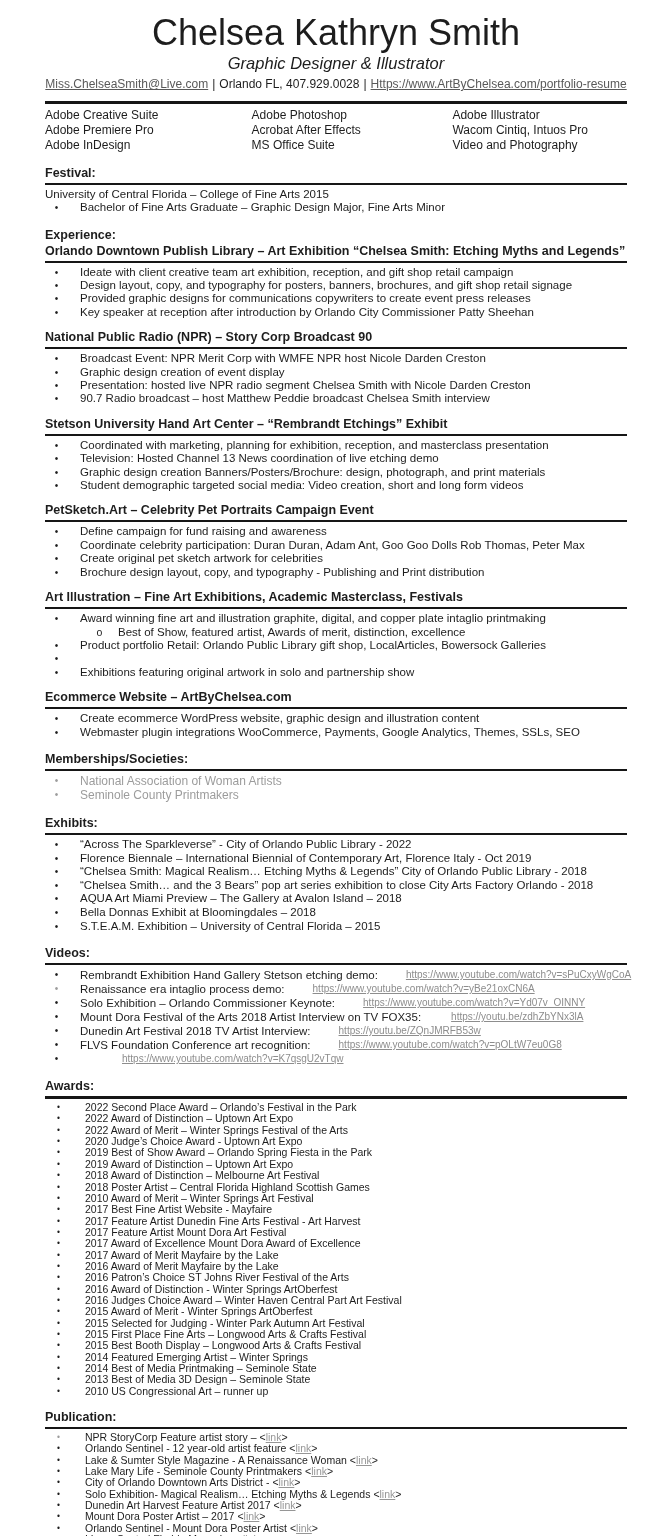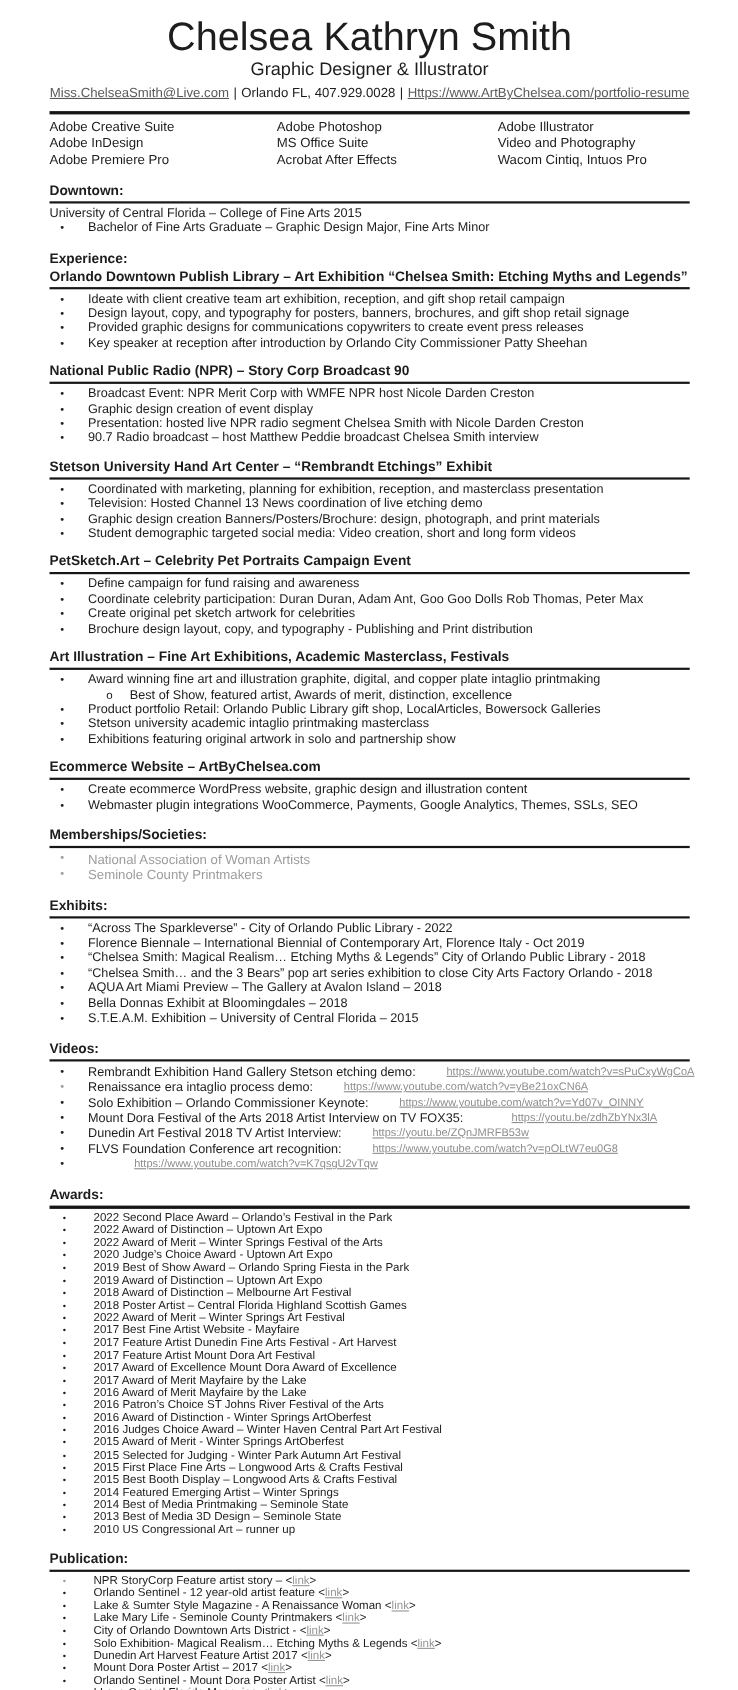--- a/index.html
+++ b/index.html
@@ -2,21 +2,21 @@
 <html><head>
 <meta charset="utf-8">
 <style>
   html,body { margin:0; padding:0; background:#ffffff; }
   body { width:671px; font-family:"Liberation Sans", sans-serif; color:#1d1d1d; overflow-x:hidden; }
   .page { padding:12px 44px 16px 45px; }
 
   
   .hdr { text-align:center; }
   .name { font-size:36px; font-weight:400; line-height:1.15; }
-  .subtitle { font-size:16.5px; font-weight:400; margin-top:1px; line-height:1.2; }
+  .subtitle { font-size:16.5px; font-weight:400; margin-top:1px; line-height:1.2;font-style:italic; }
   .contact { font-size:12px; margin-top:3px; line-height:1.3; white-space:nowrap; }
   a { text-decoration:underline; cursor:pointer; }
   .contact a { color:#595959; }
   .contact .sep { margin:0 4px; }
 
   
   .skills { margin-top:8px; border-top:3px solid #161616; padding-top:4px; }
   .skill-row { display:flex; font-size:12px; line-height:15px; }
   .skill-cell { white-space:nowrap; }
   .skill-cell:nth-child(1){ width:35.5%; }
@@ -73,33 +73,33 @@
   </div>
 
   <div class="skills">
 
   <div class="skill-row">
       <span class="skill-cell">Adobe Creative Suite</span>
       <span class="skill-cell">Adobe Photoshop</span>
       <span class="skill-cell">Adobe Illustrator</span>
     </div>
       <div class="skill-row">
+      <span class="skill-cell">Adobe Premiere Pro</span>
+      <span class="skill-cell">Acrobat After Effects</span>
+      <span class="skill-cell">Wacom Cintiq, Intuos Pro</span>
+    </div>
+      <div class="skill-row">
       <span class="skill-cell">Adobe InDesign</span>
       <span class="skill-cell">MS Office Suite</span>
       <span class="skill-cell">Video and Photography</span>
     </div>
-      <div class="skill-row">
-      <span class="skill-cell">Adobe Premiere Pro</span>
-      <span class="skill-cell">Acrobat After Effects</span>
-      <span class="skill-cell">Wacom Cintiq, Intuos Pro</span>
-    </div>
-    </div>
-
-  <div class="sec">
-    <div class="sec-h">Downtown:</div>
+    </div>
+
+  <div class="sec">
+    <div class="sec-h">Festival:</div>
     <hr class="rule">
     <div class="plain-line">University of Central Florida – College of Fine Arts 2015</div>
     <ul>
       <li class="li">
         <span class="b">•</span>
         <span>Bachelor of Fine Arts Graduate – Graphic Design Major, Fine Arts Minor</span>
       </li>
     </ul>
   </div>
 
@@ -213,21 +213,20 @@
         <li class="li sub">
           <span class="b">o</span>
           <span>Best of Show, featured artist, Awards of merit, distinction, excellence</span>
         </li>
         <li class="li">
           <span class="b">•</span>
           <span>Product portfolio Retail: Orlando Public Library gift shop, LocalArticles, Bowersock Galleries</span>
         </li>
         <li class="li">
           <span class="b">•</span>
-          <span>Stetson university academic intaglio printmaking masterclass</span>
         </li>
         <li class="li">
           <span class="b">•</span>
           <span>Exhibitions featuring original artwork in solo and partnership show</span>
         </li>
       </ul>
     </div>
 
     <div class="job">
       <div class="sec-h">Ecommerce Website – ArtByChelsea.com</div>
@@ -314,21 +313,21 @@
         <a style="margin-left:4px">https://www.youtube.com/watch?v=yBe21oxCN6A</a>
       </li>
         <li class="li">
         <span class="b">•</span>
         <span>Solo Exhibition – Orlando Commissioner Keynote:</span>
         <a style="margin-left:4px">https://www.youtube.com/watch?v=Yd07v_OINNY</a>
       </li>
         <li class="li">
         <span class="b">•</span>
         <span>Mount Dora Festival of the Arts 2018 Artist Interview on TV FOX35:</span>
-        <a style="margin-left:20px">https://youtu.be/zdhZbYNx3lA</a>
+        <a style="margin-left:6px">https://youtu.be/zdhZbYNx3lA</a>
       </li>
         <li class="li">
         <span class="b">•</span>
         <span>Dunedin Art Festival 2018 TV Artist Interview:</span>
         <a style="margin-left:4px">https://youtu.be/ZQnJMRFB53w</a>
       </li>
         <li class="li">
         <span class="b">•</span>
         <span>FLVS Foundation Conference art recognition:</span>
         <a style="margin-left:4px">https://www.youtube.com/watch?v=pOLtW7eu0G8</a>
@@ -372,21 +371,21 @@
         <li class="li">
         <span class="b">•</span>
         <span>2018 Award of Distinction – Melbourne Art Festival</span>
       </li>
         <li class="li">
         <span class="b">•</span>
         <span>2018 Poster Artist – Central Florida Highland Scottish Games</span>
       </li>
         <li class="li">
         <span class="b">•</span>
-        <span>2022 Award of Merit – Winter Springs Art Festival</span>
+        <span>2010 Award of Merit – Winter Springs Art Festival</span>
       </li>
         <li class="li">
         <span class="b">•</span>
         <span>2017 Best Fine Artist Website - Mayfaire</span>
       </li>
         <li class="li">
         <span class="b">•</span>
         <span>2017 Feature Artist Dunedin Fine Arts Festival - Art Harvest</span>
       </li>
         <li class="li">

